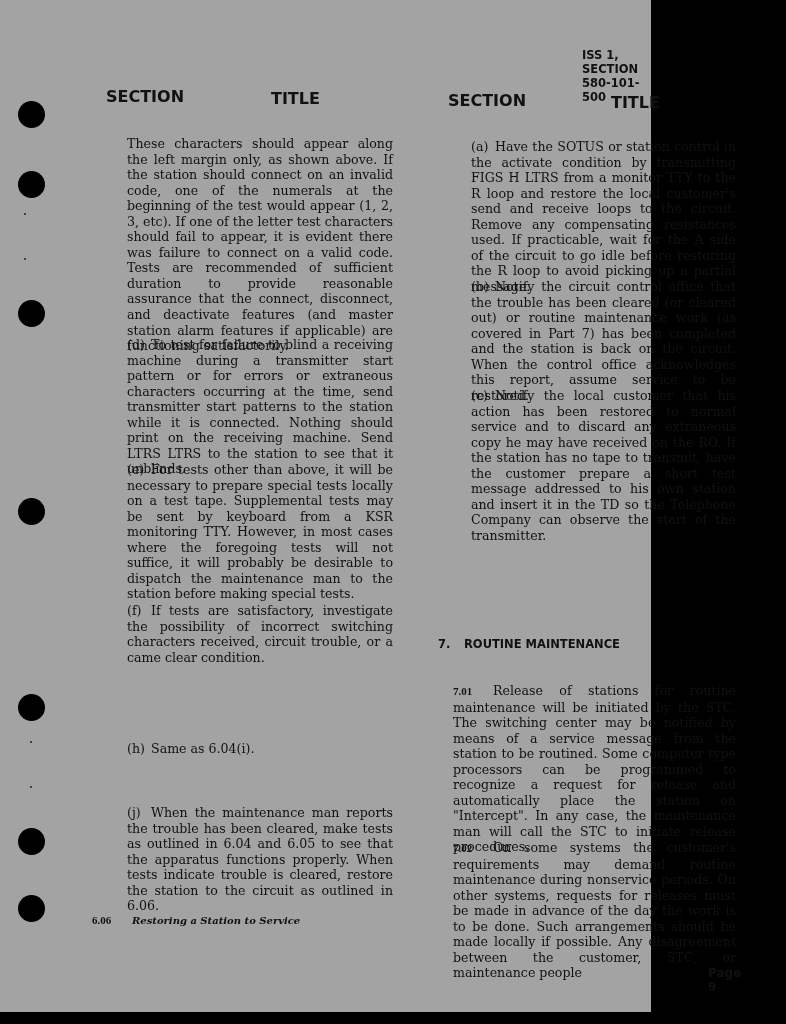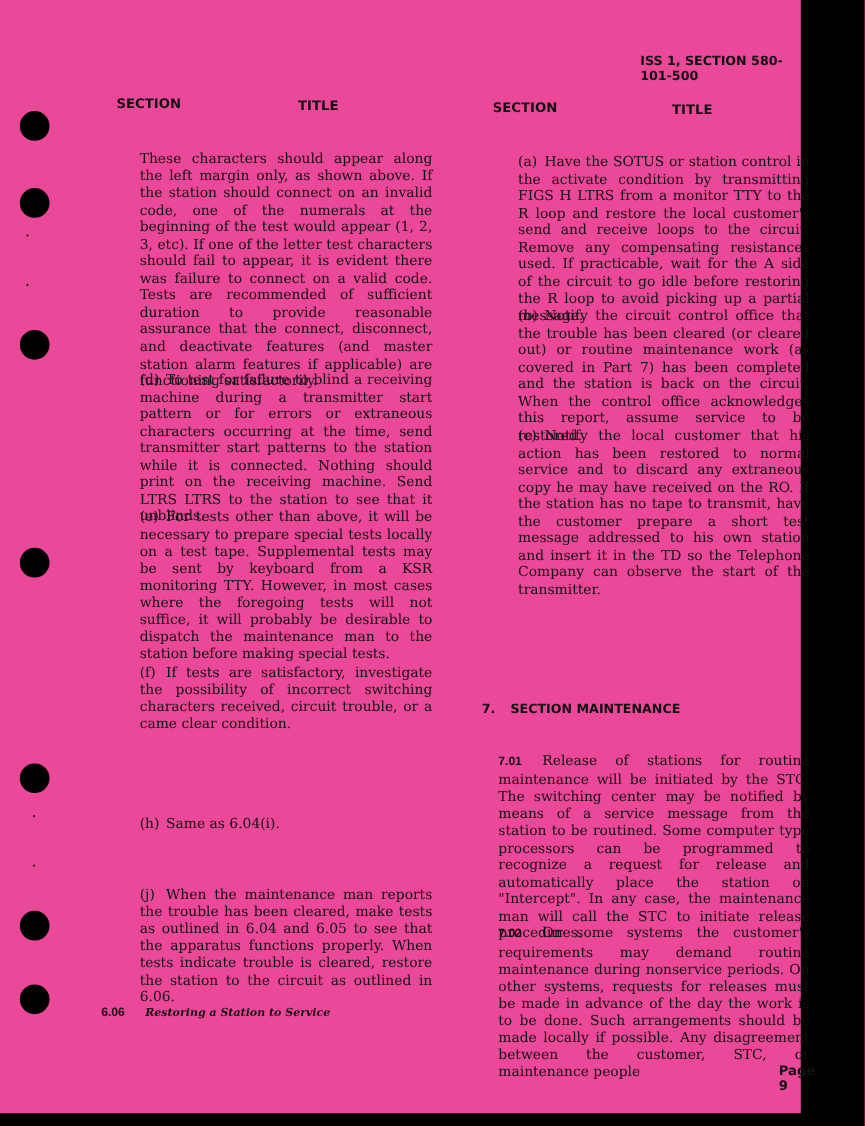--- a/index.html
+++ b/index.html
@@ -3,37 +3,37 @@
 <meta charset="utf-8">
 <style>
   html, body { margin: 0; padding: 0; }
   body {
     width: 786px; height: 1024px; position: relative; overflow: hidden;
     background: #000;
     font-family: "DejaVu Serif", "Liberation Serif", serif;
     color: #111;
   }
   .page {
-    position: absolute; left: 0; top: 0; width: 728px; height: 1012px;
-    background: #ec4899;
+    position: absolute; left: 0; top: 0; width: 651px; height: 1012px;
+    background: #a3a3a3;
   }
   .hole {
     position: absolute; left: 18px; width: 27px; height: 27px;
     border-radius: 50%; background: #000;
   }
   .speck { position: absolute; width: 2px; height: 2px; background: #222; border-radius: 50%; }
   .sans { font-family: "DejaVu Sans", "Liberation Sans", sans-serif; font-weight: bold; }
-  .hdr { position: absolute; font-size: 12px; letter-spacing: 0; }
+  .hdr { position: absolute; font-size: 16px; letter-spacing: 0; }
   .col {
     position: absolute; width: 300px;
     font-size: 12.6px; line-height: 15.55px;
   }
   .para { margin: 16px; text-align: justify; }
   .label { display: inline-block; width: 24px; }
-  .num { font-family: Liberation Sans, sans-serif; font-weight: bold; font-size: 11px; display: inline-block; width: 40px; }
+  .num { font-family: Liberation Serif, serif; font-weight: bold; font-size: 11px; display: inline-block; width: 40px; }
   .secthead { font-family: "DejaVu Sans", "Liberation Sans", sans-serif; font-weight: bold; font-size: 11.5px; }
   .italhead { font-style: italic; font-weight: bold; font-size: 10px; }
 </style>
 </head>
 <body>
 
 <div class="page">
 
   <div class="hole" style="top:101px"></div>
   <div class="hole" style="top:171px"></div>
@@ -91,21 +91,21 @@
     <p class="para"><span class="label">(b)</span><span>Notify the circuit control office that the trouble has been cleared (or cleared out) or routine maintenance work (as covered in Part 7) has been completed and the station is back on the circuit. When the control office acknowledges this report, assume service to be restored.</span></p>
   </div>
 
   <div class="col" style="left:455px;top:372px;width:297px">
     <p class="para"><span class="label">(c)</span><span>Notify the local customer that his action has been restored to normal service and to discard any extraneous copy he may have received on the RO. If the station has no tape to transmit, have the customer prepare a short test message addressed to his own station and insert it in the TD so the Telephone Company can observe the start of the transmitter.</span></p>
   </div>
 
 
 
   <div class="col" style="left:438px;top:636px;width:320px">
-    <span class="secthead" style="display:inline-block;width:26px">7.</span><span class="secthead">SECTION MAINTENANCE</span>
+    <span class="secthead" style="display:inline-block;width:26px">7.</span><span class="secthead">ROUTINE MAINTENANCE</span>
   </div>
 
   <div class="col" style="left:437px;top:667px;width:315px">
     <p class="para"><span class="num">7.01</span><span>Release of stations for routine maintenance will be initiated by the STC. The switching center may be notified by means of a service message from the station to be routined. Some computer type processors can be programmed to recognize a request for release and automatically place the station on "Intercept". In any case, the maintenance man will call the STC to initiate release procedures.</span></p>
   </div>
 
   <div class="col" style="left:437px;top:824px;width:315px">
     <p class="para"><span class="num">7.02</span><span>On some systems the customer's requirements may demand routine maintenance during nonservice periods. On other systems, requests for releases must be made in advance of the day the work is to be done. Such arrangements should be made locally if possible. Any disagreement between the customer, STC, or maintenance people</span></p>
   </div>
 

